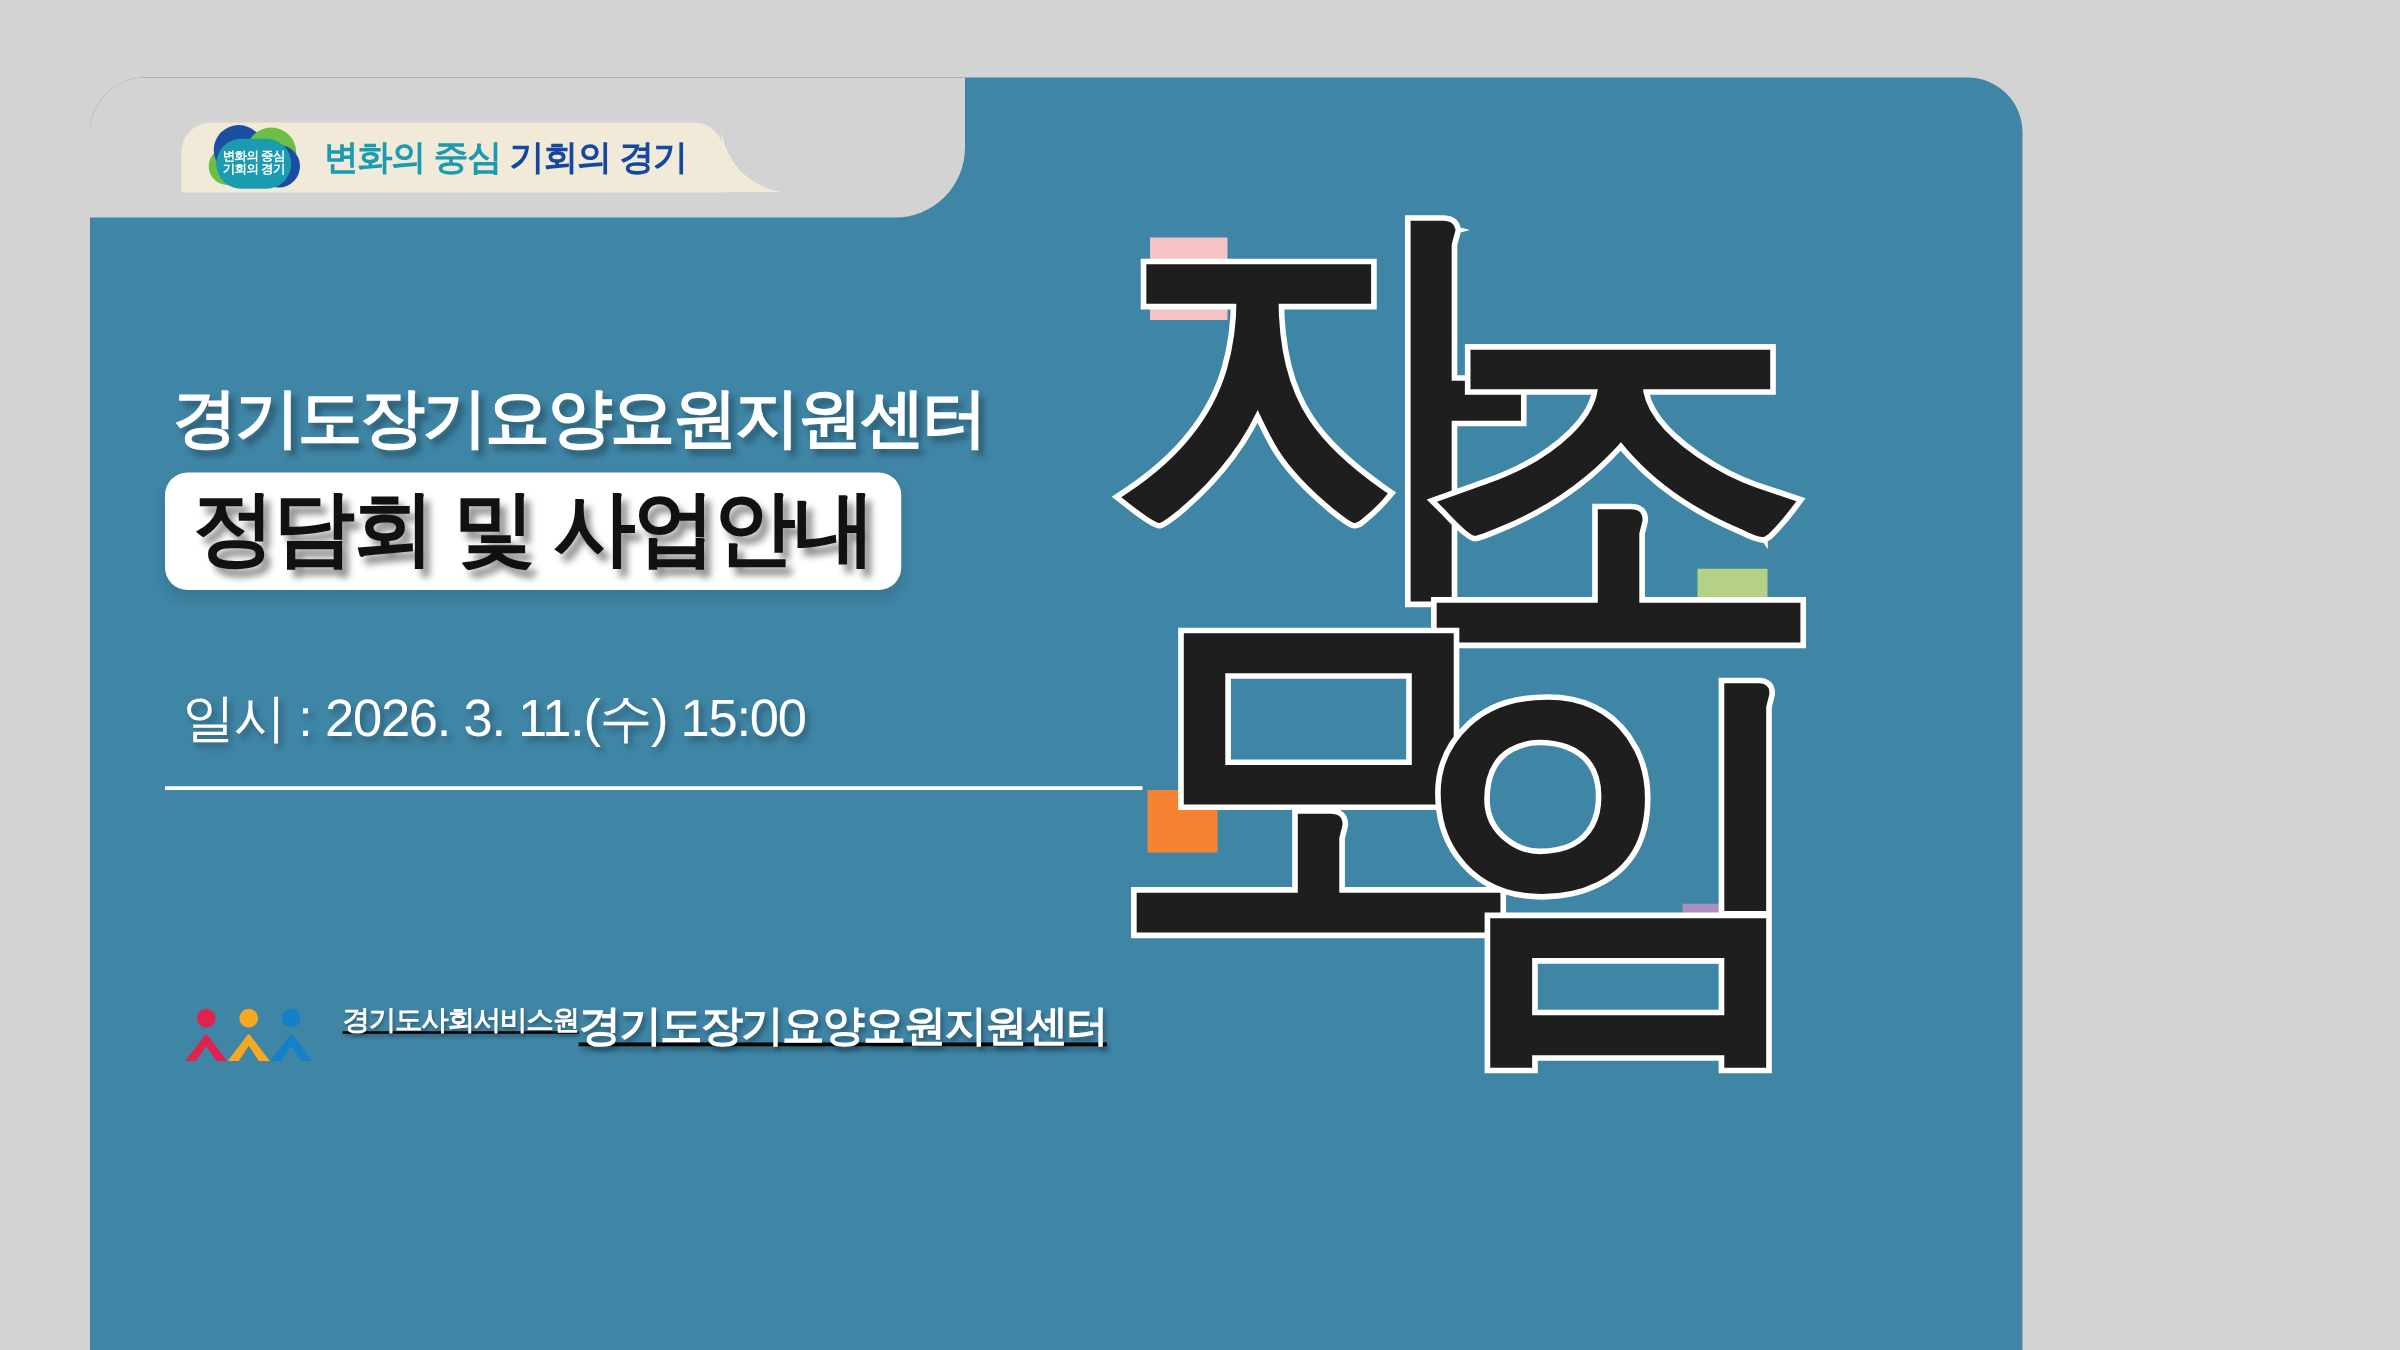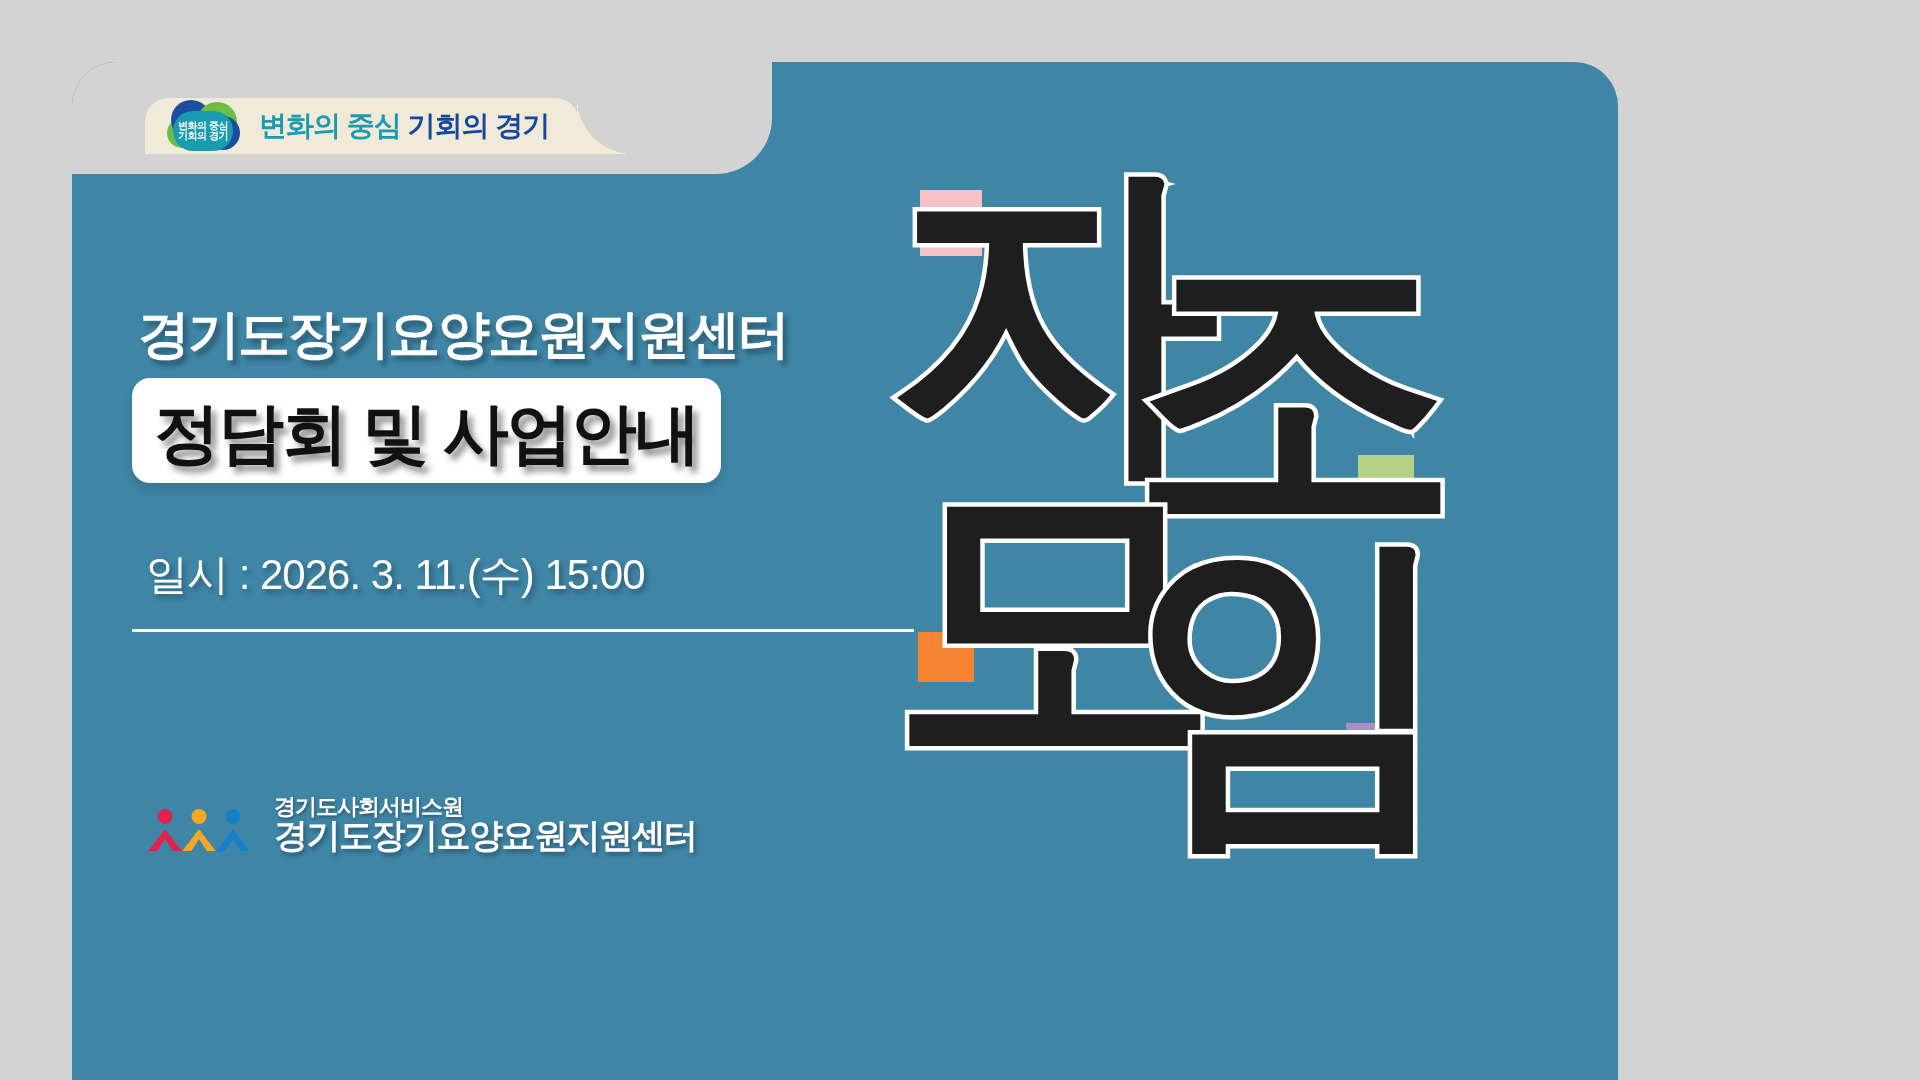--- a/index.html
+++ b/index.html
@@ -72,21 +72,21 @@
   
   .org-line{
     position:absolute;left:138px;top:300px;
     color:#ffffff;font-size:52px;font-weight:bold;letter-spacing:-2px;
     text-shadow:4px 5px 5px rgba(0,0,0,.32);
     white-space:nowrap;z-index:4;
   }
   .title-pill{
     position:absolute;left:132px;top:378px;
     background:#ffffff;border-radius:18px;
-    padding:19px 22px 12px 22px;
+    padding:8px 22px 12px 22px;
     z-index:4;
     box-shadow:0 6px 10px rgba(0,0,0,.12);
   }
   .title-pill span{
     display:block;color:#111111;font-size:66px;font-weight:bold;letter-spacing:-2px;
     text-shadow:5px 6px 6px rgba(0,0,0,.45);
     white-space:nowrap;line-height:1.12;
   }
   .date-line{
     position:absolute;left:146px;top:505px;
@@ -132,21 +132,21 @@
     position:absolute;top:0;left:50%;transform:translateX(-50%);
     width:15px;height:15px;border-radius:50%;
   }
   .person .body{
     position:absolute;bottom:0;left:0;width:34px;height:26px;
     clip-path:polygon(0% 100%,48% 18%,52% 18%,100% 100%,74% 100%,50% 52%,26% 100%);
   }
   .p1{left:0;}   .p1 .head,.p1 .body{background:#e0234e;}
   .p2{left:34px;}.p2 .head,.p2 .body{background:#f7a823;}
   .p3{left:68px;}.p3 .head,.p3 .body{background:#1480c8;}
-  .footer-text{display:flex;flex-direction:column;line-height:1.05;}
+  .footer-text{display:flex;flex-direction:row;line-height:1.05;text-decoration:underline;}
   .footer-small{
     color:#ffffff;font-size:22px;font-weight:bold;letter-spacing:-1px;
     text-shadow:1px 2px 3px rgba(0,0,0,.35);
   }
   .footer-large{
     color:#ffffff;font-size:34px;font-weight:bold;letter-spacing:-1.5px;
     text-shadow:2px 3px 4px rgba(0,0,0,.35);
   }
 </style>
 </head>

